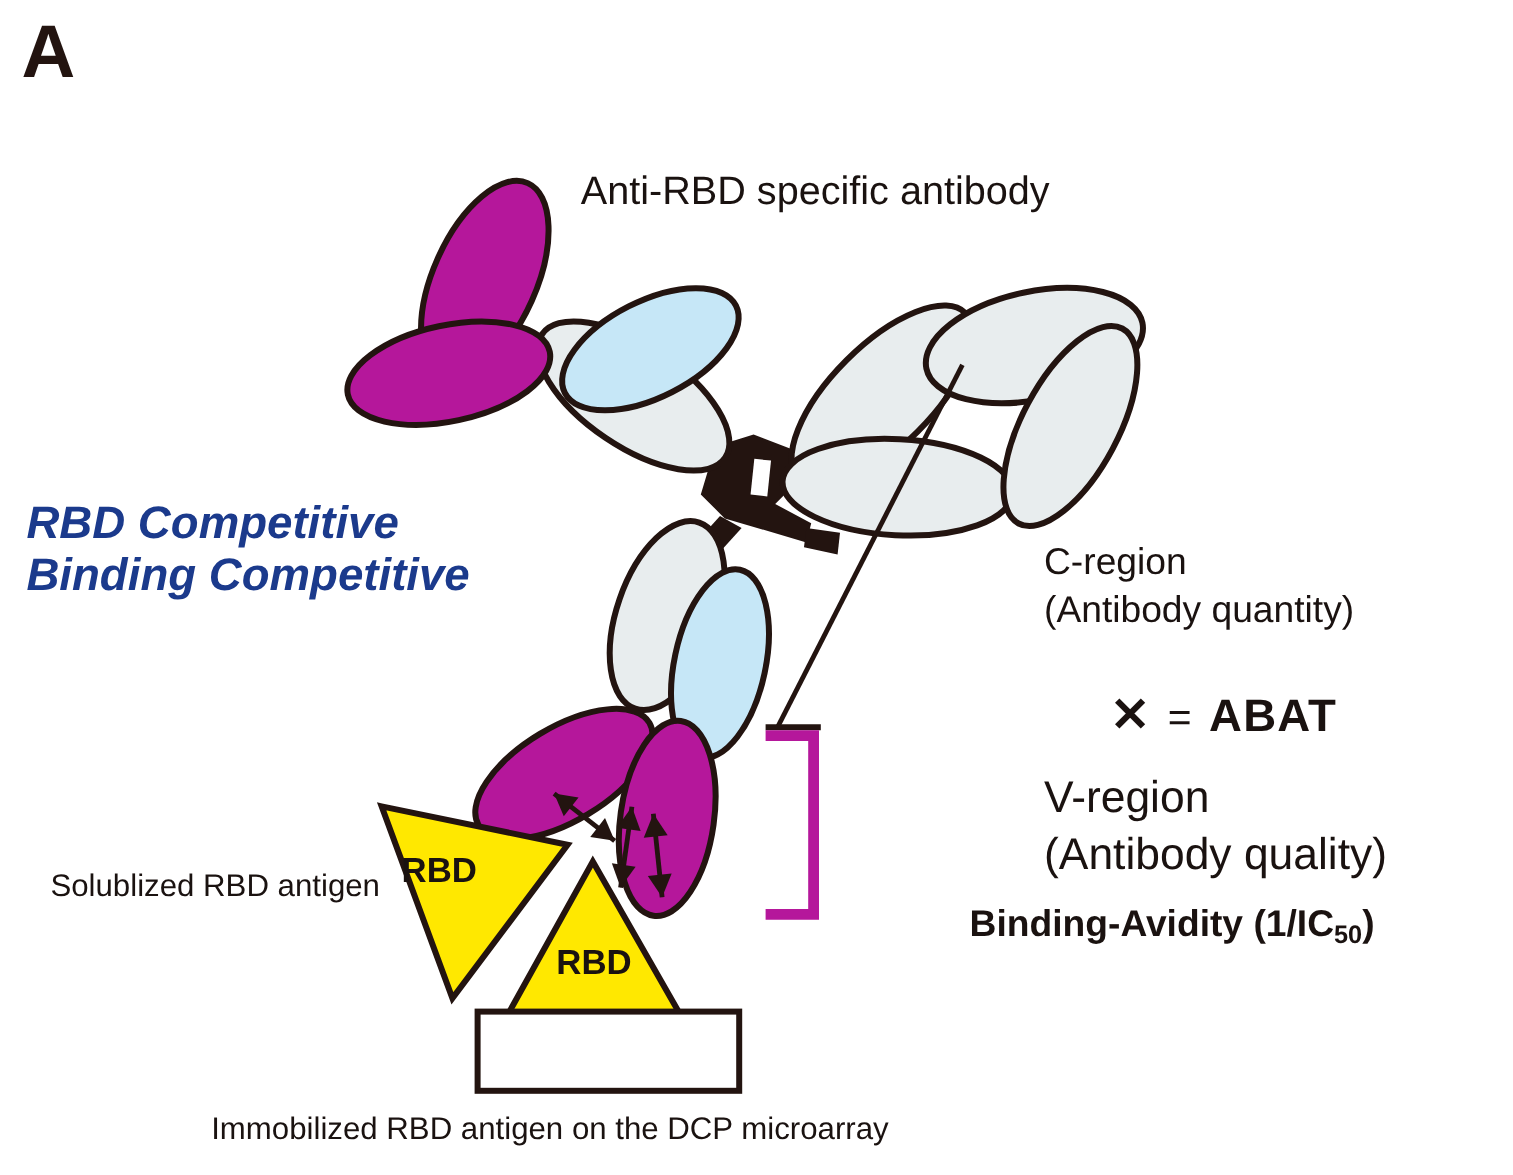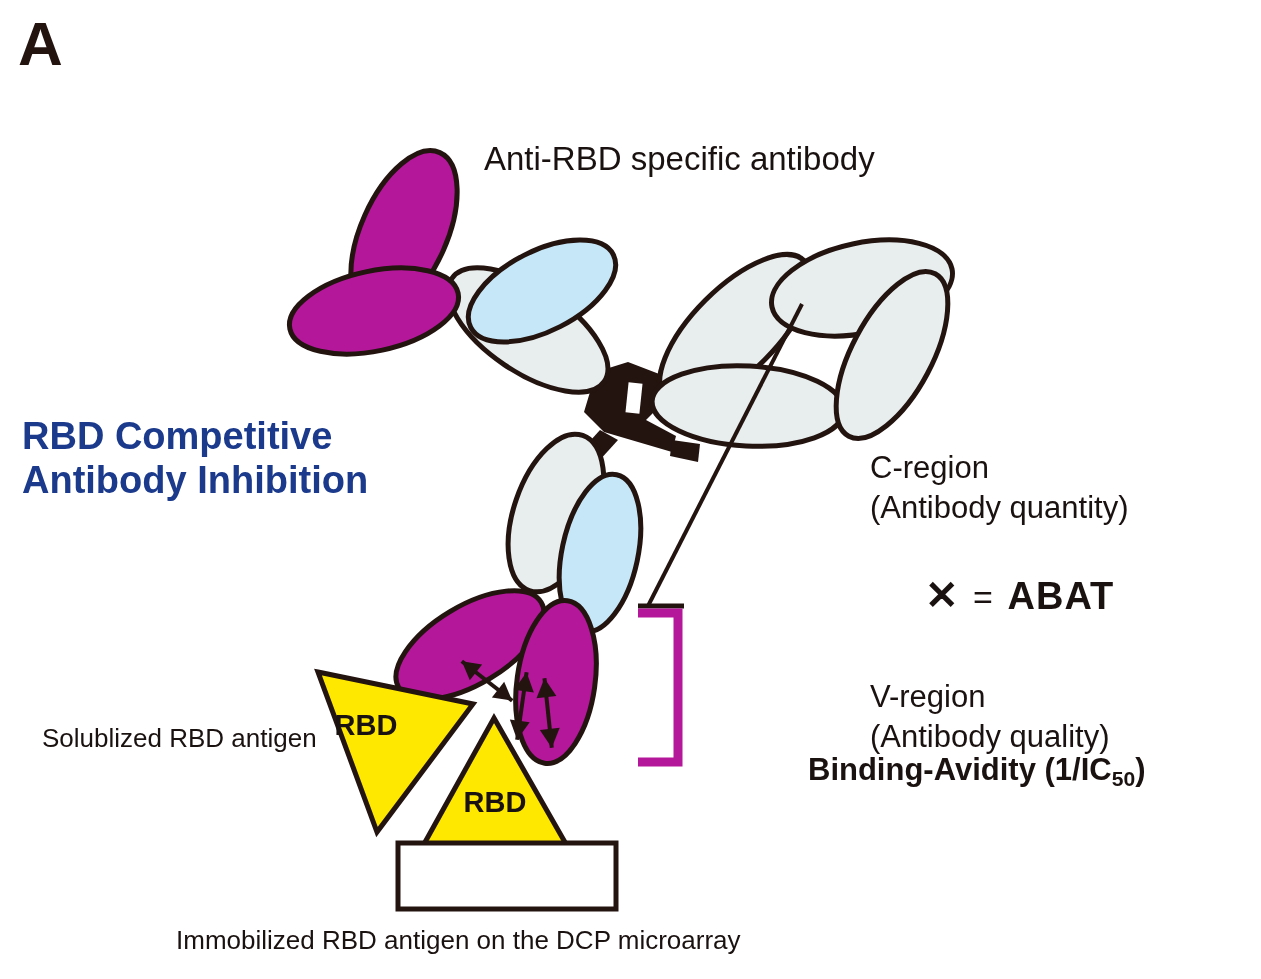--- a/index.html
+++ b/index.html
@@ -51,32 +51,32 @@
     position: absolute;
     left: 22px;
     top: 414px;
     font-size: 38px;
     font-weight: bold;
     color: #1b3a8c;
     line-height: 1.17;
     font-family: "Liberation Sans", sans-serif;
     white-space: nowrap;
   }
-  .blue-heading span { display: block; }
+  .blue-heading span { display: block; font-style: italic; }
   .c-region {
     left: 870px;
     top: 448px;
     font-size: 31px;
     line-height: 1.28;
   }
   .c-region span { display: block; }
   .v-region {
     left: 870px;
-    top: 677px;
-    font-size: 31px;
+    top: 641px;
+    font-size: 37px;
     line-height: 1.28;
   }
   .v-region span { display: block; }
   .equation {
     left: 925px;
     top: 572px;
     font-size: 38px;
     font-weight: bold;
     letter-spacing: 2px;
   }
@@ -208,21 +208,21 @@
     <g>
       <rect x="398" y="843" width="218" height="66" fill="#ffffff" stroke="#231410" stroke-width="5"></rect>
     </g>
 
   </svg>
 
   <div class="txt title-antibody">Anti-RBD specific antibody</div>
 
   <div class="blue-heading">
     <span>RBD Competitive</span>
-    <span>Antibody Inhibition</span>
+    <span>Binding Competitive</span>
   </div>
 
   <div class="txt equation">
     <span class="times">✕</span>
     <span class="eq">=</span>
     <span class="abat">ABAT</span>
   </div>
 
   <div class="txt c-region">
     <span>C-region</span>

